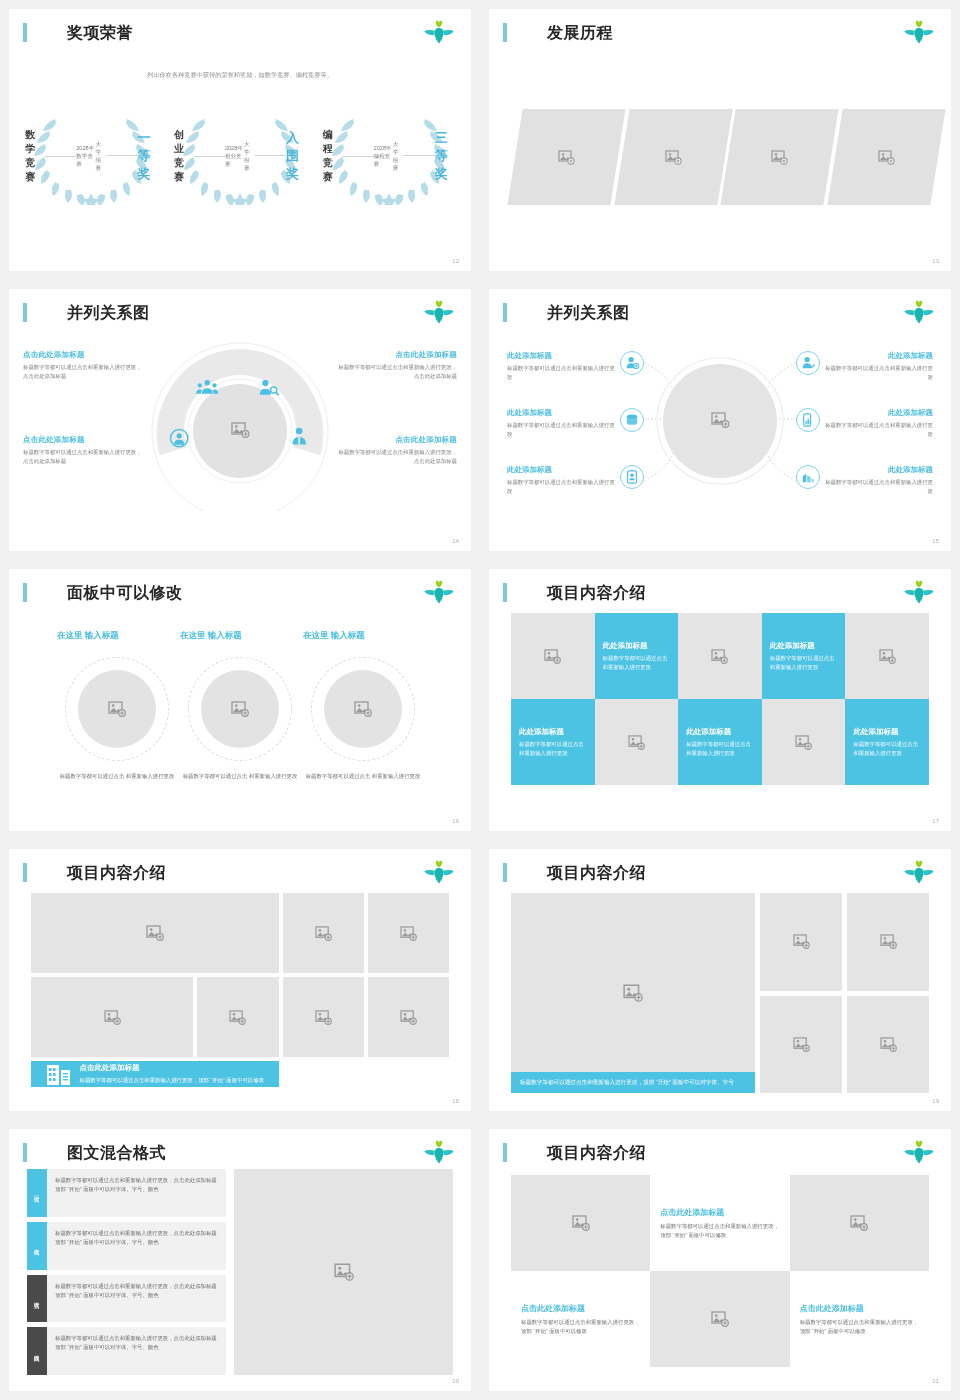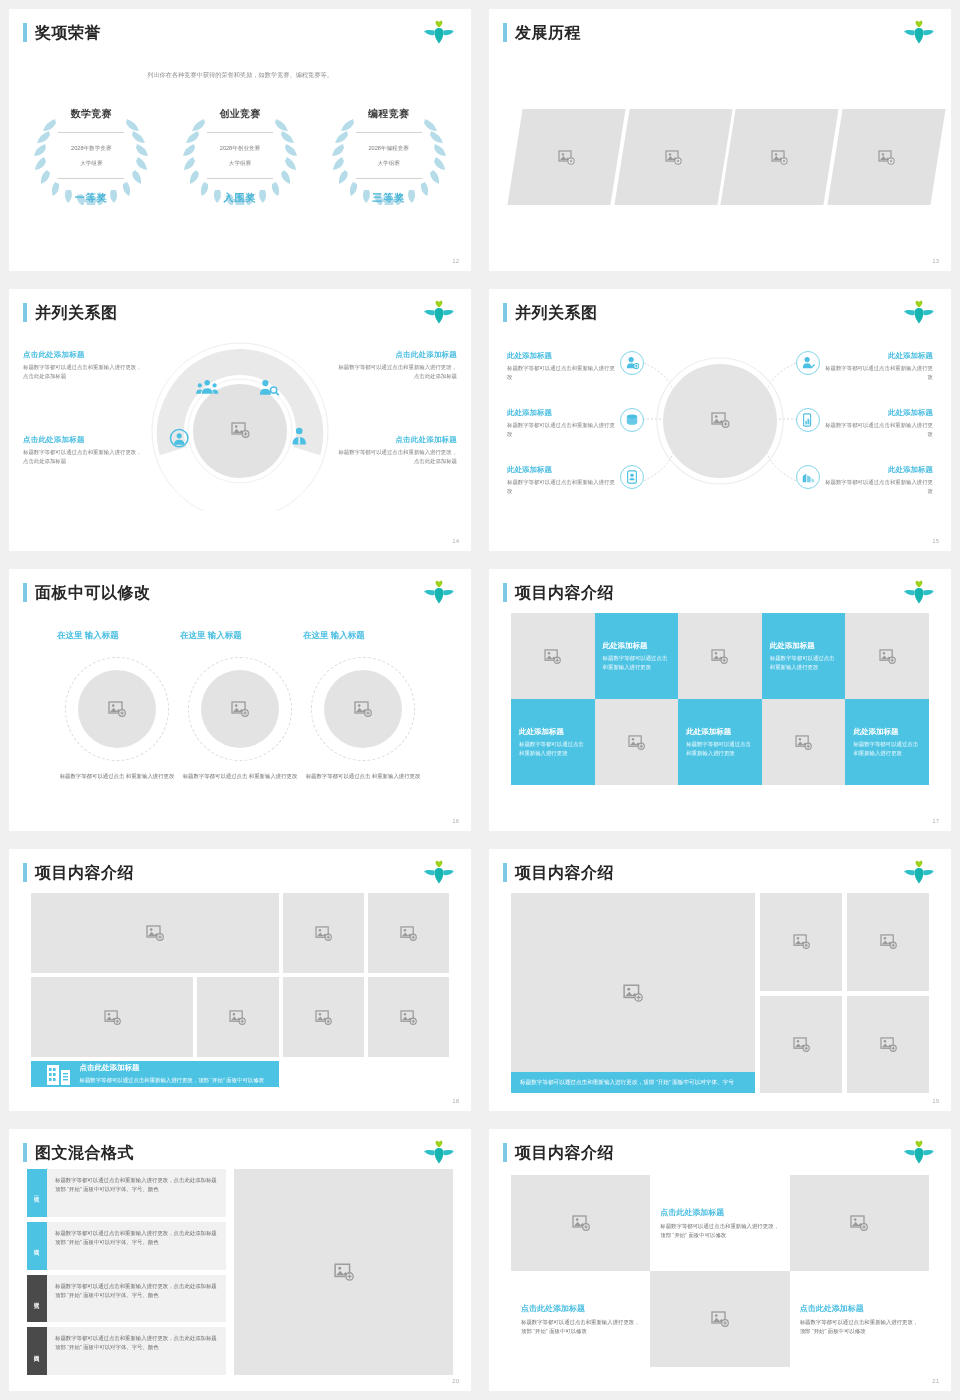--- a/index.html
+++ b/index.html
@@ -18,45 +18,45 @@
   .slide {
     position: relative;
     background: #ffffff;
     width: 462px; height: 262px;
     margin: 9px;
     overflow: hidden;
   }
   
   .s-head { position: absolute; left: 14px; top: 14px; display: flex; align-items: center; }
   .s-bar { width: 4px; height: 19px; background: #7ec8e3; margin-right: 8px; }
-  .s-title { font-size: 16px; font-weight: bold; color: #262626; letter-spacing: .5px; line-height: 19px; }
+  .s-title { font-size: 16px; font-weight: bold; color: #262626; letter-spacing: .5px; line-height: 19px; margin-left: 32px; }
   .pageno { position: absolute; right: 12px; bottom: 7px; font-size: 6px; color: #b0b0b0; }
   .logo { position: absolute; right: 14px; top: 9px; width: 36px; height: 30px; }
 
   
   .ph { display:flex; align-items:center; justify-content:center; }
   .ph svg { display:block; }
 
   .grayblock { background: #e4e4e4; }
   .blueblock { background: #4dc3e4; }
 
   
   .aw-title { position:absolute; top:40px; left:0; right:0; text-align:center;
               font-size:17px; font-weight:bold; color:#4a4a4a; letter-spacing:.3px; }
   .aw-sub { position:absolute; top:62px; left:0; right:0; text-align:center;
             font-size:6.2px; color:#8a8a8a; }
   .aw-row { position:absolute; top:86px; left:8px; right:8px; display:flex; justify-content:space-around; }
-  .award { position:relative; width:132px; height:110px; display:flex; flex-direction:column;
+  .award { position:relative; width:132px; height:110px; display:flex; flex-direction:row;
            align-items:center; justify-content:space-between; padding-top:12px; }
   .wreath { position:absolute; inset:0; }
   .aw-name { font-size:10px; font-weight:bold; color:#3d3d3d; z-index:2; letter-spacing:.3px; }
   .aw-line { width:66px; height:1px; background:#d2d2d2; margin:4px 0 4px; z-index:2; }
   .aw-d1, .aw-d2 { font-size:5.6px; color:#7e7e7e; z-index:2; line-height:8px; }
   .aw-line2 { width:66px; height:1px; background:#d2d2d2; margin:4px 0 5px; z-index:2; }
-  .aw-rank { font-size:10px; font-weight:bold; color:#49b6d9; z-index:2; letter-spacing:1px; }
+  .aw-rank { font-size:13px; font-weight:bold; color:#49b6d9; z-index:2; letter-spacing:1px; }
 
   
   .tl-row { position:absolute; top:52px; left:22px; right:14px; display:flex; align-items:flex-start; }
   .tl-year { display:flex; align-items:center; width:190px; }
   .tl-year-t { font-size:13px; color:#5b5b5b; letter-spacing:1px; }
   .tl-dash { flex:0 0 46px; height:1px; background:#6a6a6a; margin-left:10px; }
   .tl-stat { flex:1; text-align:center; position:relative; }
   .tl-stat .slash { position:absolute; left:-6px; top:2px; width:1px; height:22px;
                     background:#e2e2e2; transform:rotate(20deg); }
   .tl-num { font-size:13px; font-weight:bold; color:#4dbfe2; line-height:16px; }

